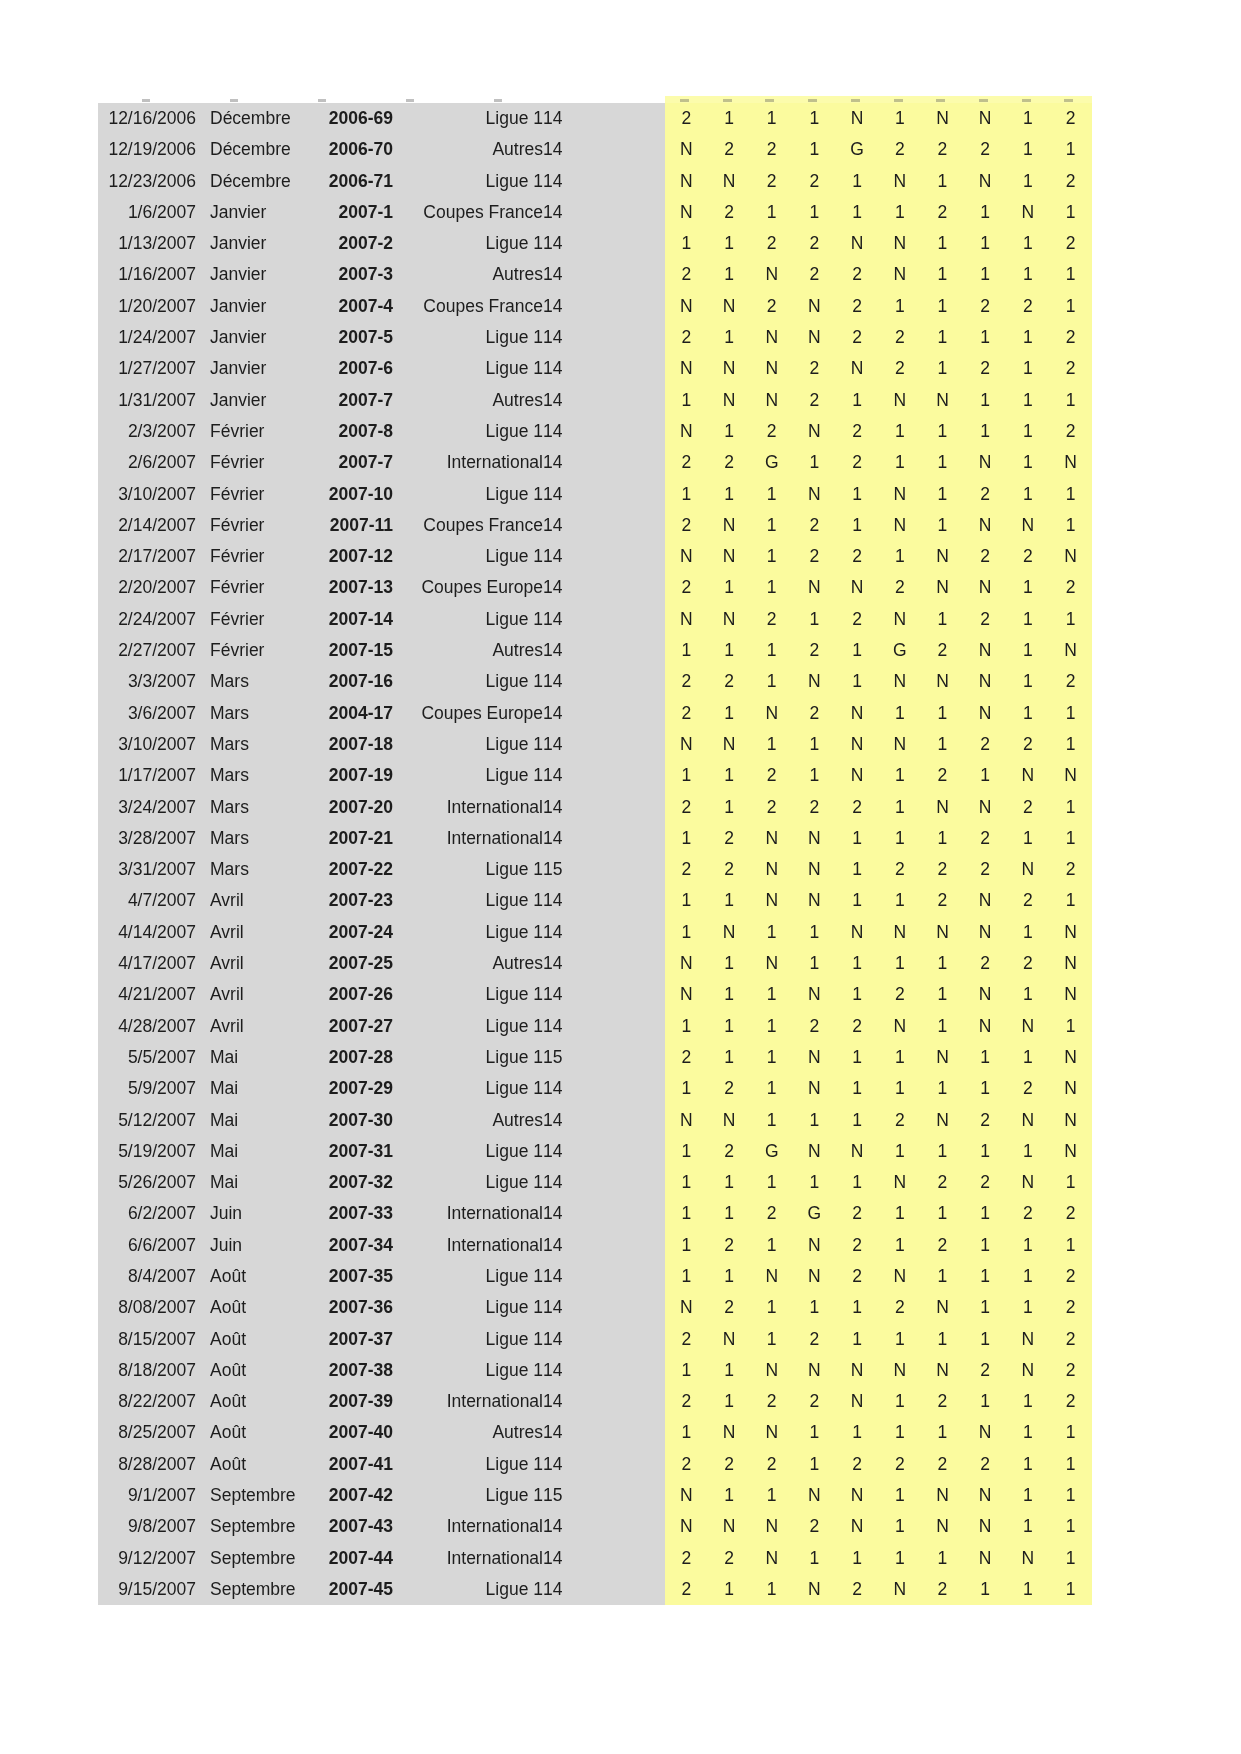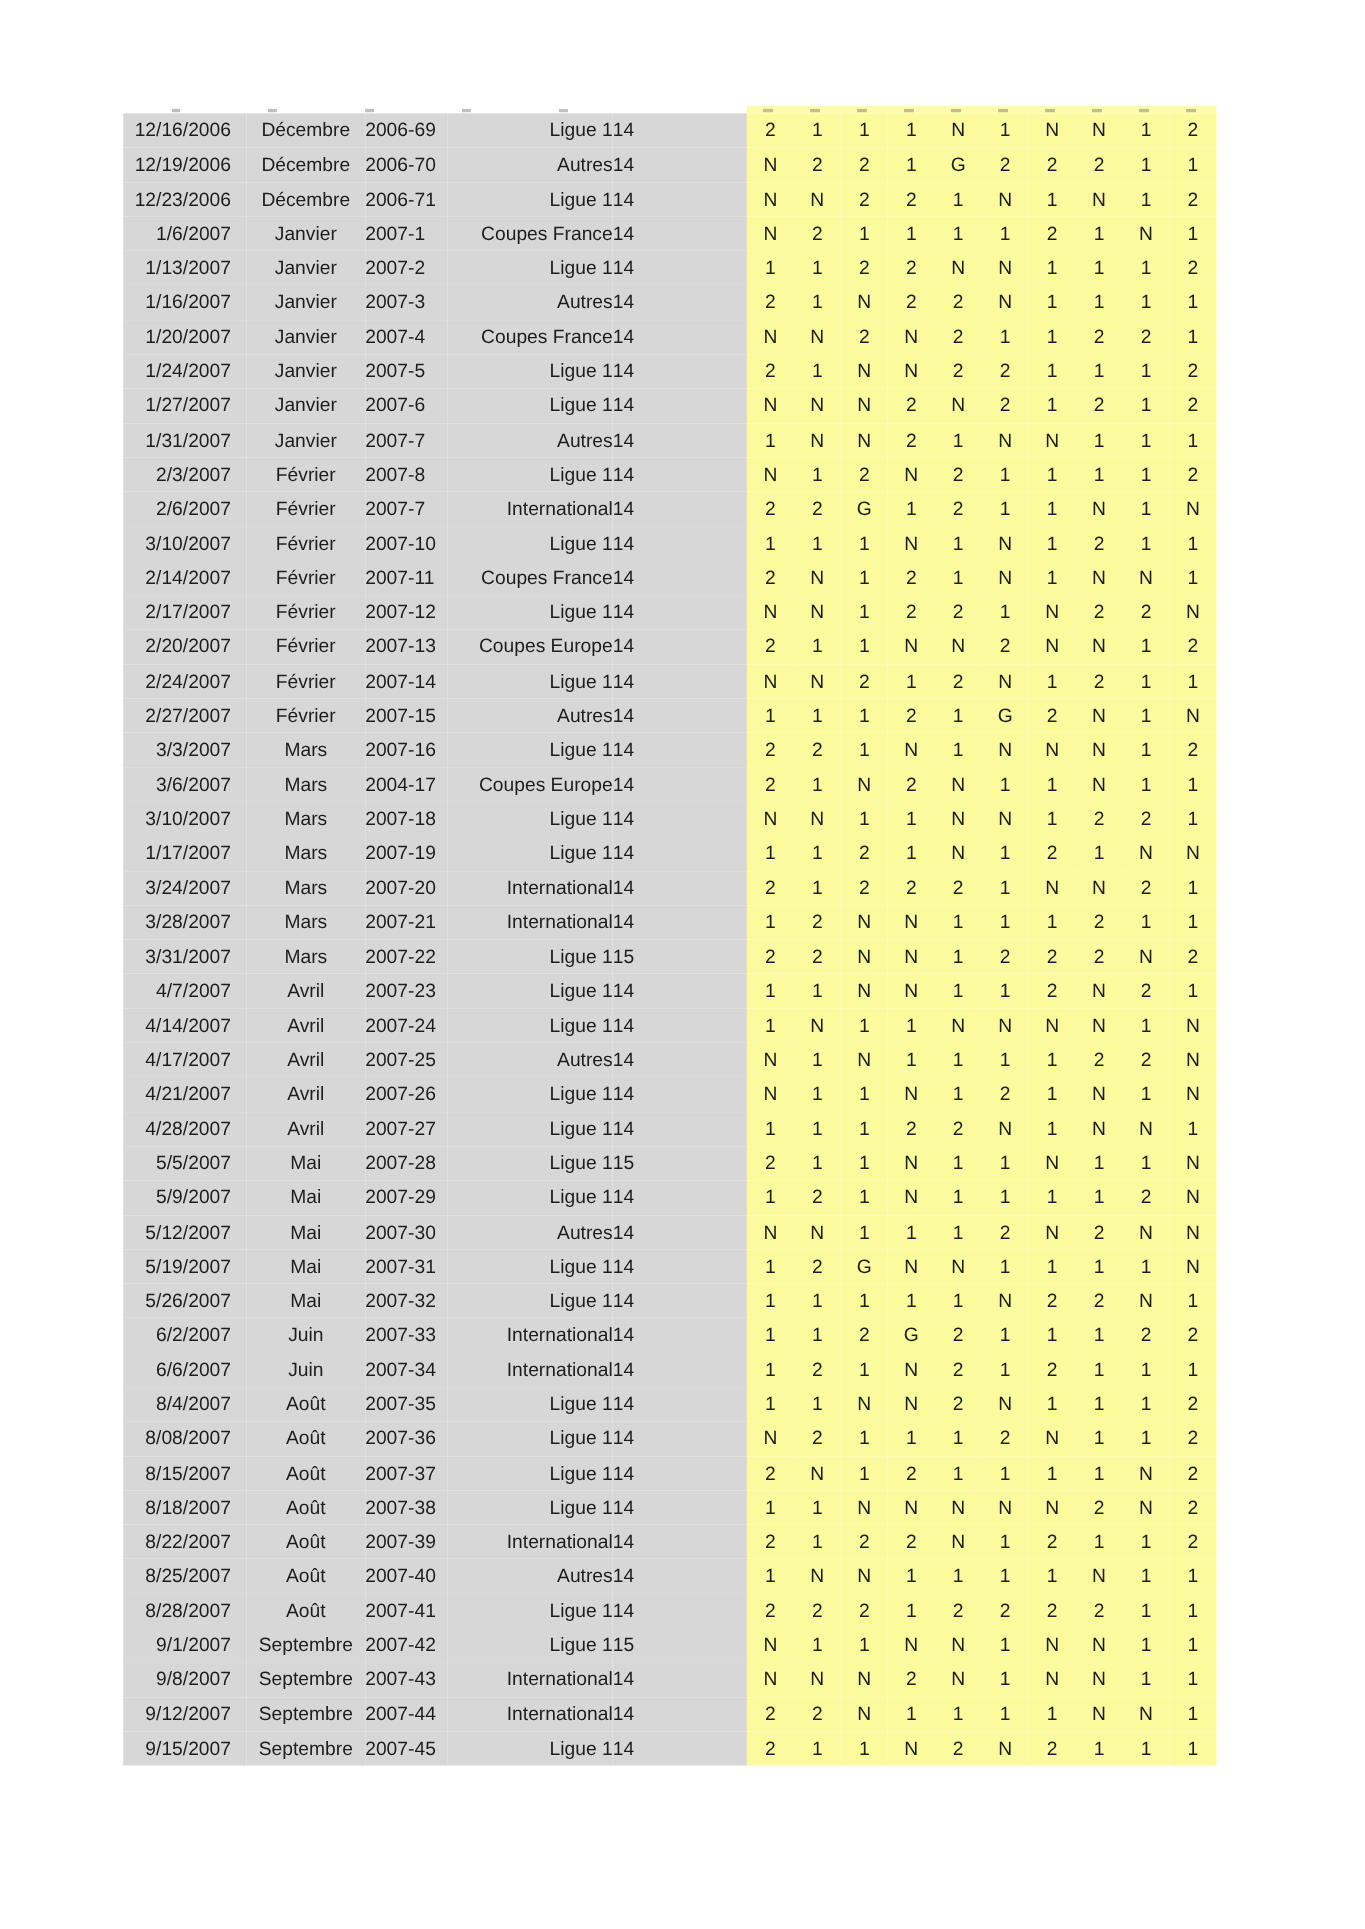--- a/index.html
+++ b/index.html
@@ -3,21 +3,21 @@
 <meta charset="utf-8">
 <style>
   html,body{margin:0;padding:0;}
   body{
     width:1241px;height:1754px;
     background:#ffffff;
     position:relative;
     font-family:"Liberation Sans", sans-serif;
     overflow:hidden;
   }
-  .sheet{position:absolute;left:112px;top:96px;width:994px;}
+  .sheet{position:absolute;left:98px;top:96px;width:994px;}
   
   .sliver{height:7px;display:flex;overflow:hidden;position:relative;}
   .sliver-left{
     width:567px;height:7px;
     background:
       repeating-linear-gradient(90deg,
         rgba(90,90,90,0) 0 26px,
         rgba(90,90,90,.38) 26px 34px,
         rgba(90,90,90,0) 34px 88px);
     background-color:#ffffff;
@@ -39,22 +39,22 @@
   .grid{width:994px;}
   .row{display:flex;height:31.3px;}
   .cell{
     height:31.3px;line-height:31.5px;
     font-size:17.5px;color:#1d1d1d;
     overflow:hidden;white-space:nowrap;
     box-sizing:border-box;
   }
   .left{background:#d7d7d7;}
   .c-date {width:112px;text-align:right;padding-right:14px;}
-  .c-month{width:108px;text-align:center;}
-  .c-code {width:75px;text-align:left;}
+  .c-month{width:108px;text-align:left;}
+  .c-code {width:75px;text-align:right;font-weight:bold;}
   .c-comp {width:150px;text-align:right;}
   .c-count{width:122px;text-align:left;}
   .c-val  {width:42.7px;text-align:center;background:#fbfb9e;}
 </style>
 </head>
 <body>
 
 <div class="sheet">
   <div class="sliver">
     <div class="sliver-left"></div>

